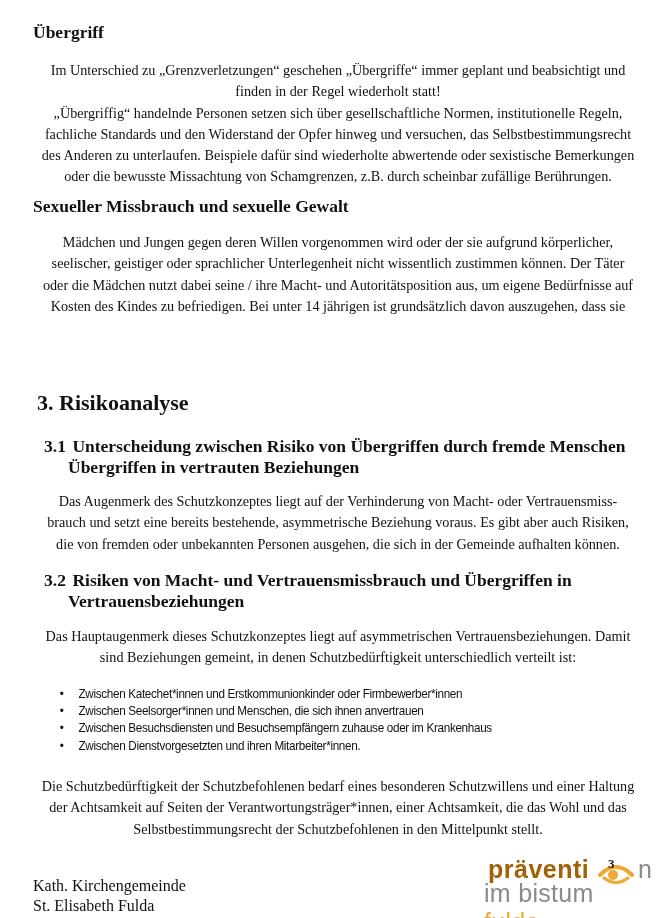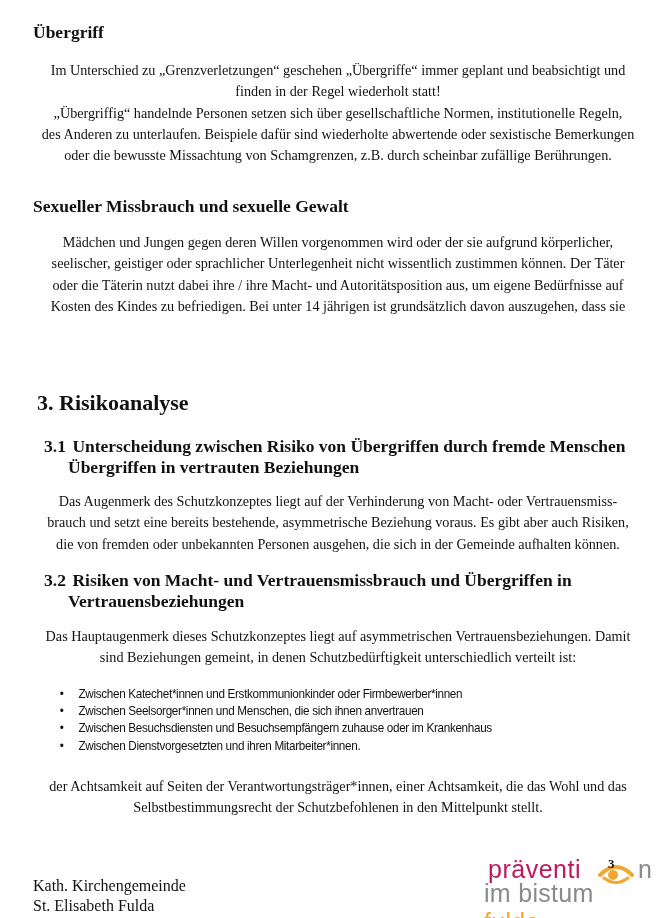--- a/index.html
+++ b/index.html
@@ -11,44 +11,45 @@
   .h-major { font-weight:bold; font-size:22px; left:37px; }
   .h-sub { font-weight:bold; font-size:17.5px; line-height:21px; left:44px; width:600px; }
   .h-sub .num { display:inline-block; width:24px; }
   .h-sub .cont { padding-left:24px; display:block; }
   .list { left:58px; font-family:"Liberation Sans", sans-serif; font-size:12.6px; line-height:17.2px;
           letter-spacing:-0.35px; transform:scaleX(0.93); transform-origin:left; }
   .list .li { position:relative; padding-left:22px; white-space:nowrap; }
   .list .bullet { position:absolute; left:2px; top:0; }
   .footer { font-weight:normal; font-size:16px; line-height:20px; left:33px; }
   .logo { left:484px; top:855px; width:170px; height:63px; font-family:"Liberation Sans", sans-serif; }
-  .logo .l1 { position:absolute; left:4px; top:0; font-size:25px; color:#be185d; letter-spacing:0.5px; }
+  .logo .l1 { position:absolute; left:4px; top:0; font-size:25px; color:#a16207; letter-spacing:0.5px;font-weight:bold; }
   .logo .l2 { position:absolute; left:0; top:24px; font-size:25px; color:#8a8a8a; letter-spacing:0.3px; }
   .logo .accent { color:#f0a830; }
   .logo .eye { position:absolute; left:114px; top:4px; width:36px; height:28px; }
   .logo .n { position:absolute; left:154px; top:0; font-size:25px; color:#8a8a8a; }
   .pagenum { left:608px; top:856px; font-weight:bold; font-size:13px; font-family:"Liberation Serif", serif; }
 </style>
 </head>
 <body>
 
 <div class="abs h-minor" style="top:22px;">Übergriff</div>
 <div class="abs para" style="top:60px;">
   <div>Im Unterschied zu „Grenzverletzungen“ geschehen „Übergriffe“ immer geplant und beabsichtigt und</div>
   <div>finden in der Regel wiederholt statt!</div>
   <div>„Übergriffig“ handelnde Personen setzen sich über gesellschaftliche Normen, institutionelle Regeln,</div>
+  <div>fachliche Standards und den Widerstand der Opfer hinweg und versuchen, das Selbstbestimmungsrecht</div>
   <div>des Anderen zu unterlaufen. Beispiele dafür sind wiederholte abwertende oder sexistische Bemerkungen</div>
   <div>oder die bewusste Missachtung von Schamgrenzen, z.B. durch scheinbar zufällige Berührungen.</div>
 </div>
 
 <div class="abs h-minor" style="top:196px;">Sexueller Missbrauch und sexuelle Gewalt</div>
 <div class="abs para" style="top:232px;">
   <div>Mädchen und Jungen gegen deren Willen vorgenommen wird oder der sie aufgrund körperlicher,</div>
   <div>seelischer, geistiger oder sprachlicher Unterlegenheit nicht wissentlich zustimmen können. Der Täter</div>
-  <div>oder die Täterin nutzt dabei ihre / ihre Macht- und Autoritätsposition aus, um eigene Bedürfnisse auf</div>
+  <div>oder die Mädchen nutzt dabei seine / ihre Macht- und Autoritätsposition aus, um eigene Bedürfnisse auf</div>
   <div>Kosten des Kindes zu befriedigen. Bei unter 14 jährigen ist grundsätzlich davon auszugehen, dass sie</div>
 </div>
 
 <div class="abs h-major" style="top:390px;">3. Risikoanalyse</div>
 
 <div class="abs h-sub" style="top:436px;">
   <span class="num">3.1</span>
   <span>Unterscheidung zwischen Risiko von Übergriffen durch fremde Menschen</span>
   <span class="cont">Übergriffen in vertrauten Beziehungen</span>
 </div>
@@ -69,20 +70,21 @@
 </div>
 
 <div class="abs list" style="top:686px;">
   <div class="li"><span class="bullet">•</span><span>Zwischen Katechet*innen und Erstkommunionkinder oder Firmbewerber*innen</span></div>
   <div class="li"><span class="bullet">•</span><span>Zwischen Seelsorger*innen und Menschen, die sich ihnen anvertrauen</span></div>
   <div class="li"><span class="bullet">•</span><span>Zwischen Besuchsdiensten und Besuchsempfängern zuhause oder im Krankenhaus</span></div>
   <div class="li"><span class="bullet">•</span><span>Zwischen Dienstvorgesetzten und ihren Mitarbeiter*innen.</span></div>
 </div>
 
 <div class="abs para" style="top:776px;">
+  <div>Die Schutzbedürftigkeit der Schutzbefohlenen bedarf eines besonderen Schutzwillens und einer Haltung</div>
   <div>der Achtsamkeit auf Seiten der Verantwortungsträger*innen, einer Achtsamkeit, die das Wohl und das</div>
   <div>Selbstbestimmungsrecht der Schutzbefohlenen in den Mittelpunkt stellt.</div>
 </div>
 
 <div class="abs footer" style="top:876px;">
   <div>Kath. Kirchengemeinde</div>
   <div>St. Elisabeth Fulda</div>
 </div>
 
 <div class="abs logo">

